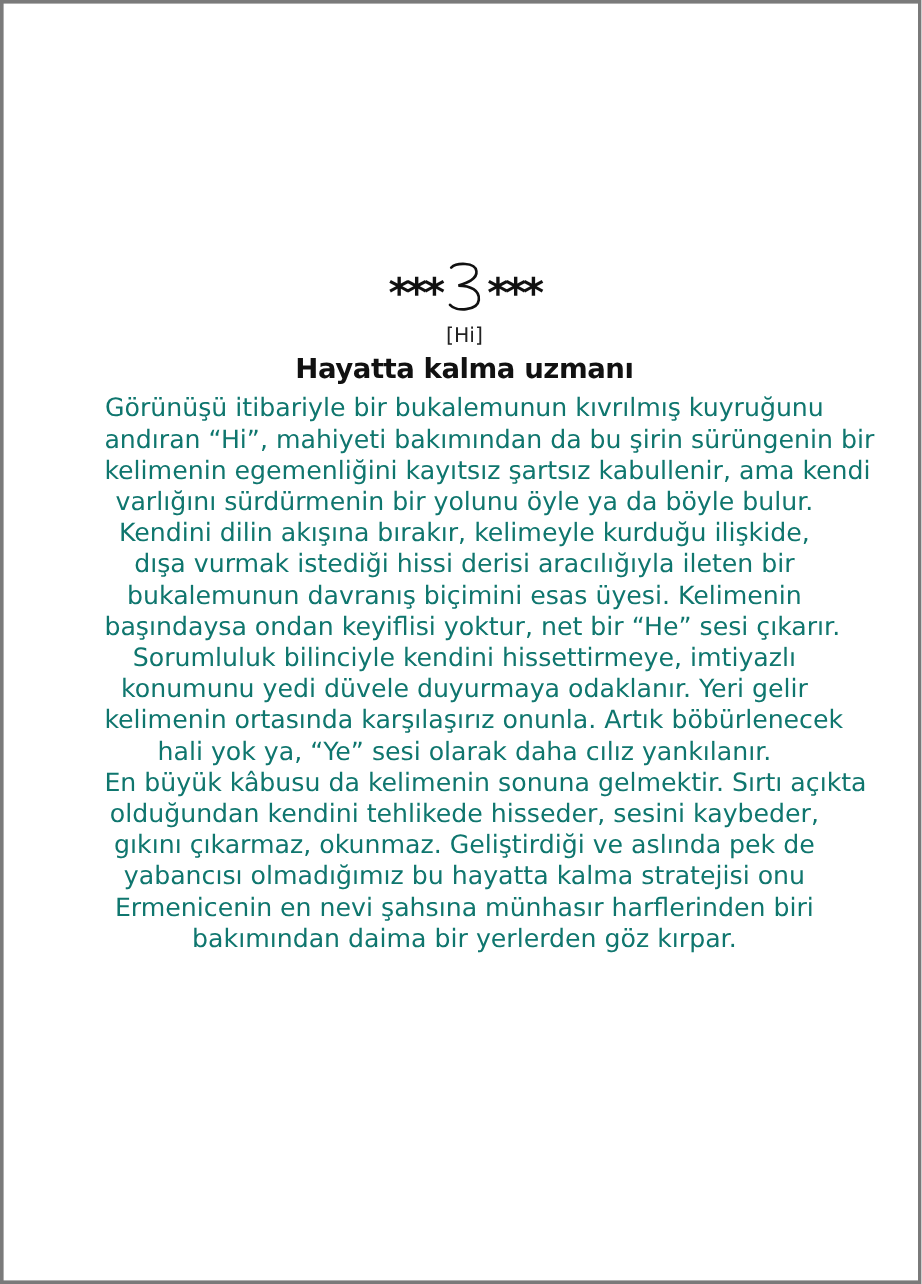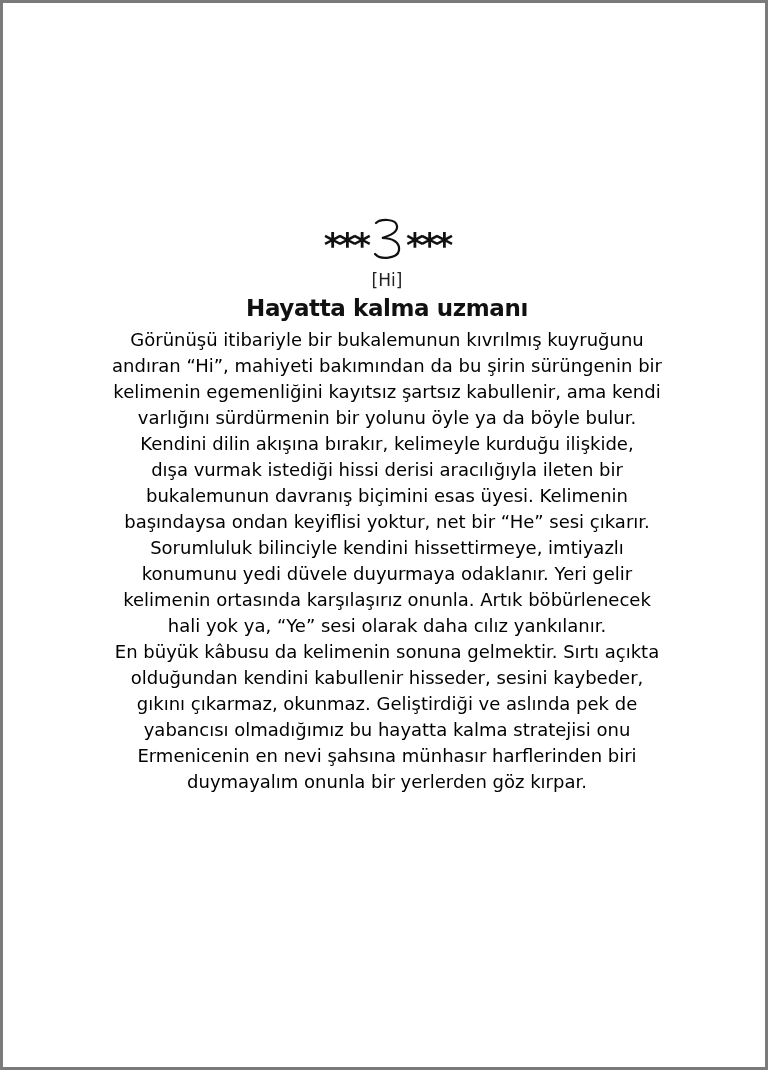--- a/index.html
+++ b/index.html
@@ -67,23 +67,23 @@
       font-weight: bold;
       font-size: 23px;
       letter-spacing: -0.4px;
       line-height: 30px;
       color: #111;
     }
     .body-text {
       margin: 4px auto 0 auto;
       width: 600px;
       font-family: "DejaVu Sans", sans-serif;
-      font-size: 18px;
+      font-size: 21px;
       line-height: 26px;
-      color: #000000;
+      color: #0f766e;
     }
     .body-line {
       display: block;
       white-space: nowrap;
     }
   </style>
 </head>
 <body>
 
 <div class="page-frame">
@@ -110,21 +110,21 @@
       <span class="body-line">varlığını sürdürmenin bir yolunu öyle ya da böyle bulur.</span>
       <span class="body-line">Kendini dilin akışına bırakır, kelimeyle kurduğu ilişkide,</span>
       <span class="body-line">dışa vurmak istediği hissi derisi aracılığıyla ileten bir</span>
       <span class="body-line">bukalemunun davranış biçimini esas üyesi. Kelimenin</span>
       <span class="body-line">başındaysa ondan keyiflisi yoktur, net bir “He” sesi çıkarır.</span>
       <span class="body-line">Sorumluluk bilinciyle kendini hissettirmeye, imtiyazlı</span>
       <span class="body-line">konumunu yedi düvele duyurmaya odaklanır. Yeri gelir</span>
       <span class="body-line">kelimenin ortasında karşılaşırız onunla. Artık böbürlenecek</span>
       <span class="body-line">hali yok ya, “Ye” sesi olarak daha cılız yankılanır.</span>
       <span class="body-line">En büyük kâbusu da kelimenin sonuna gelmektir. Sırtı açıkta</span>
-      <span class="body-line">olduğundan kendini kabullenir hisseder, sesini kaybeder,</span>
+      <span class="body-line">olduğundan kendini tehlikede hisseder, sesini kaybeder,</span>
       <span class="body-line">gıkını çıkarmaz, okunmaz. Geliştirdiği ve aslında pek de</span>
       <span class="body-line">yabancısı olmadığımız bu hayatta kalma stratejisi onu</span>
       <span class="body-line">Ermenicenin en nevi şahsına münhasır harflerinden biri</span>
-      <span class="body-line">duymayalım onunla bir yerlerden göz kırpar.</span>
+      <span class="body-line">bakımından daima bir yerlerden göz kırpar.</span>
     </div>
 
   </div>
 </div>
 
 </body></html>

